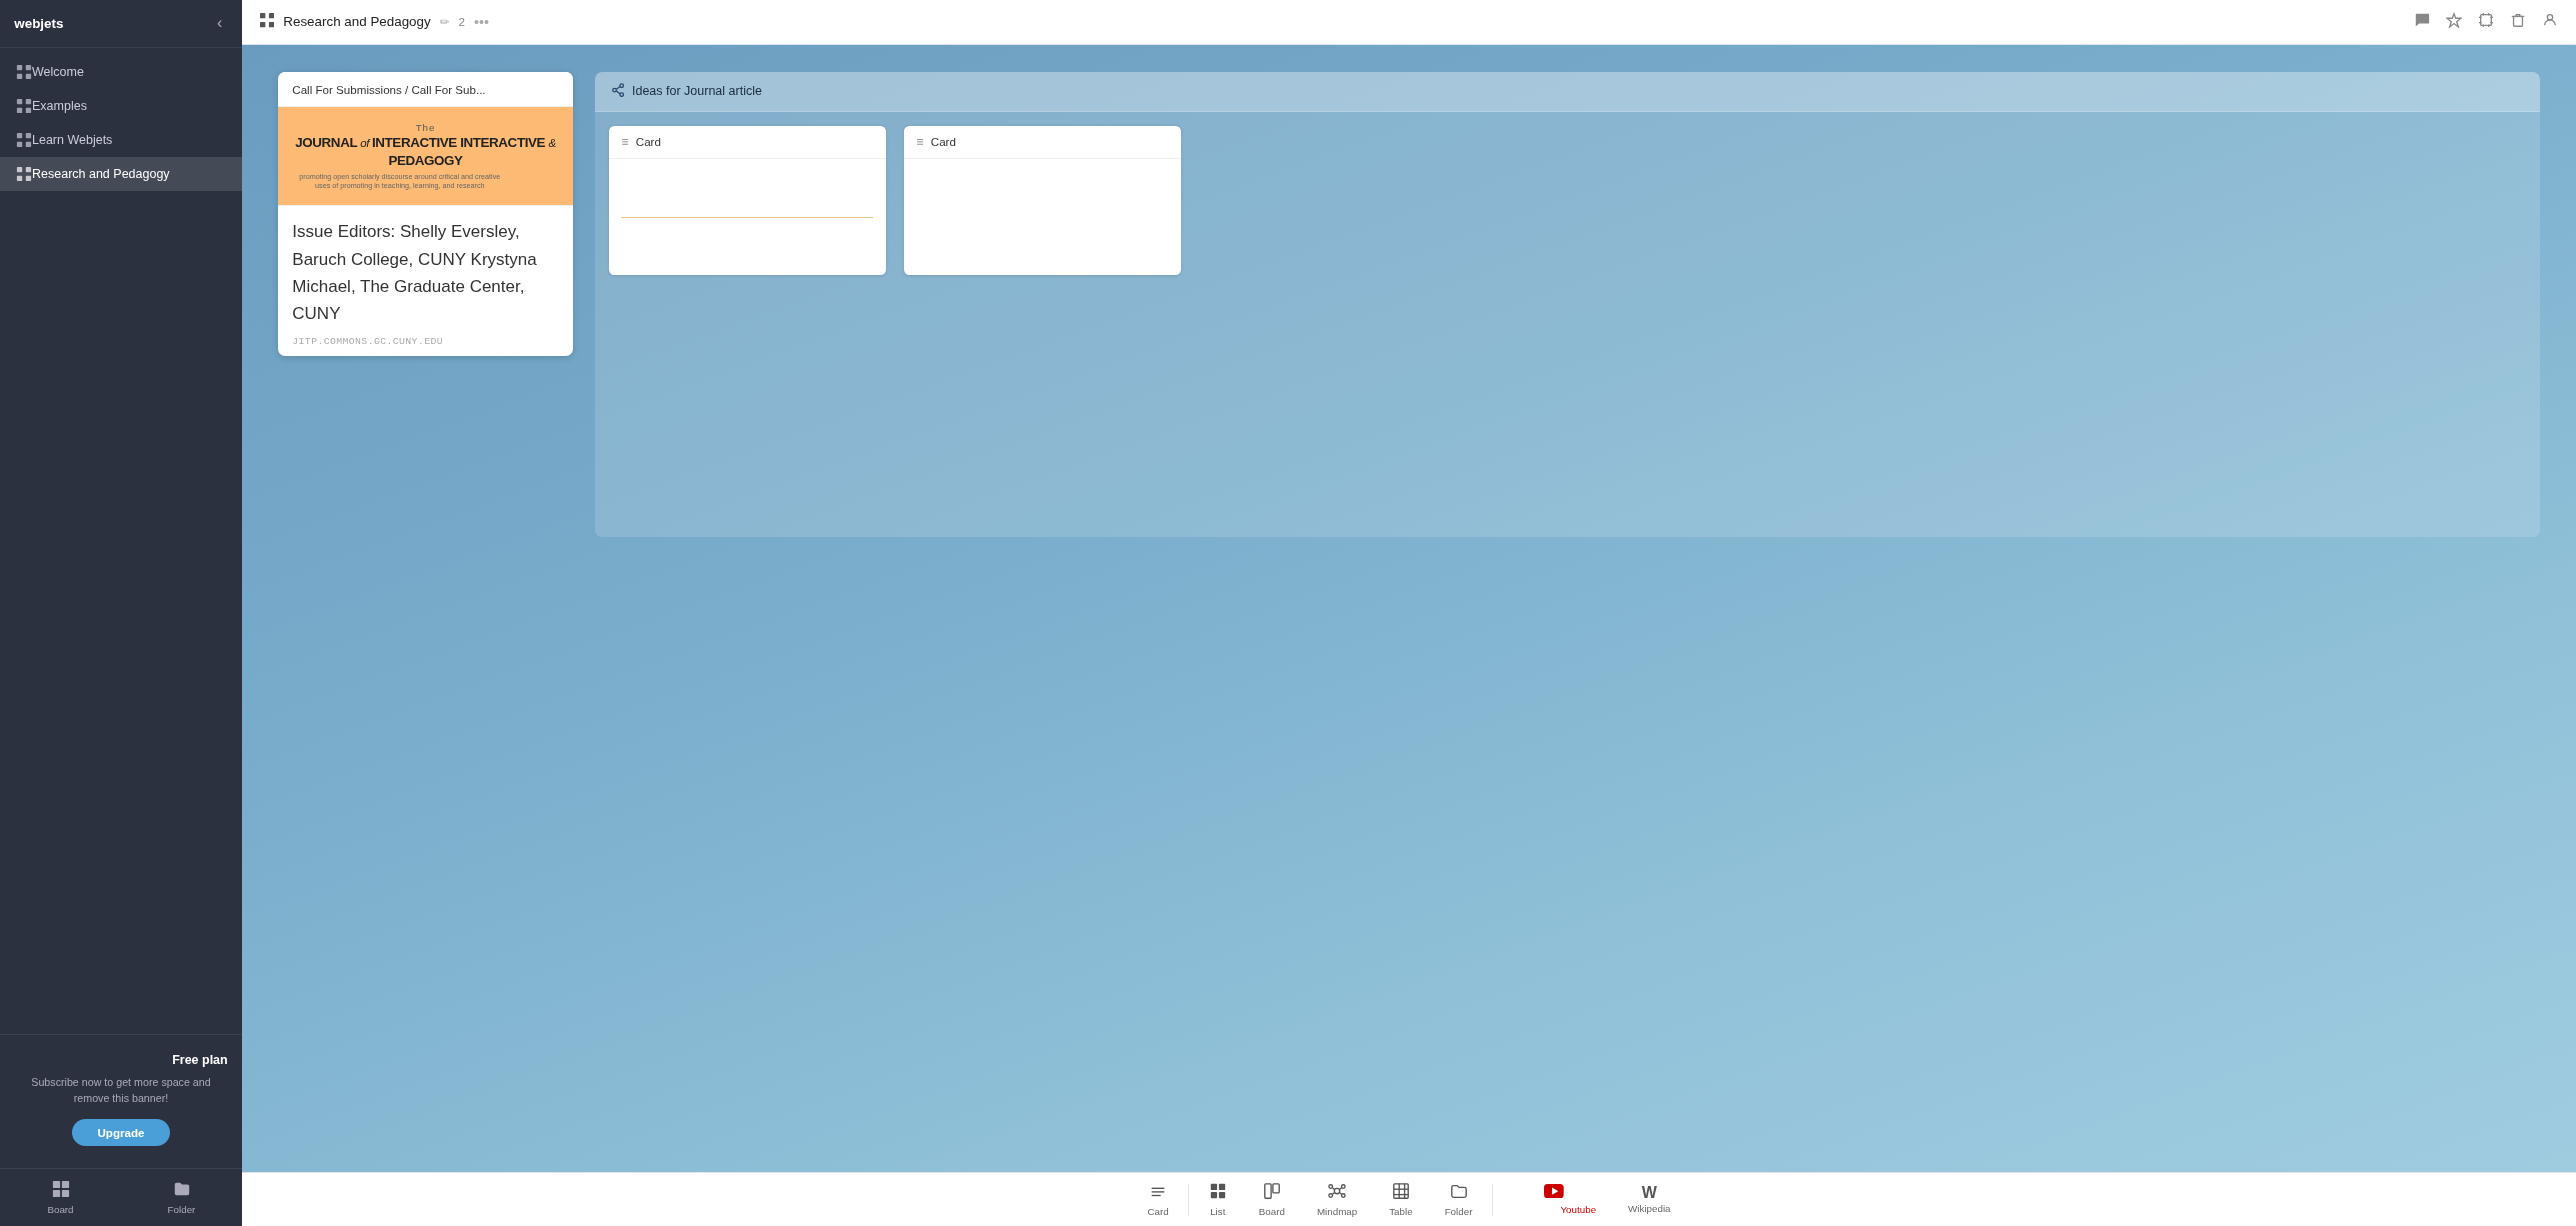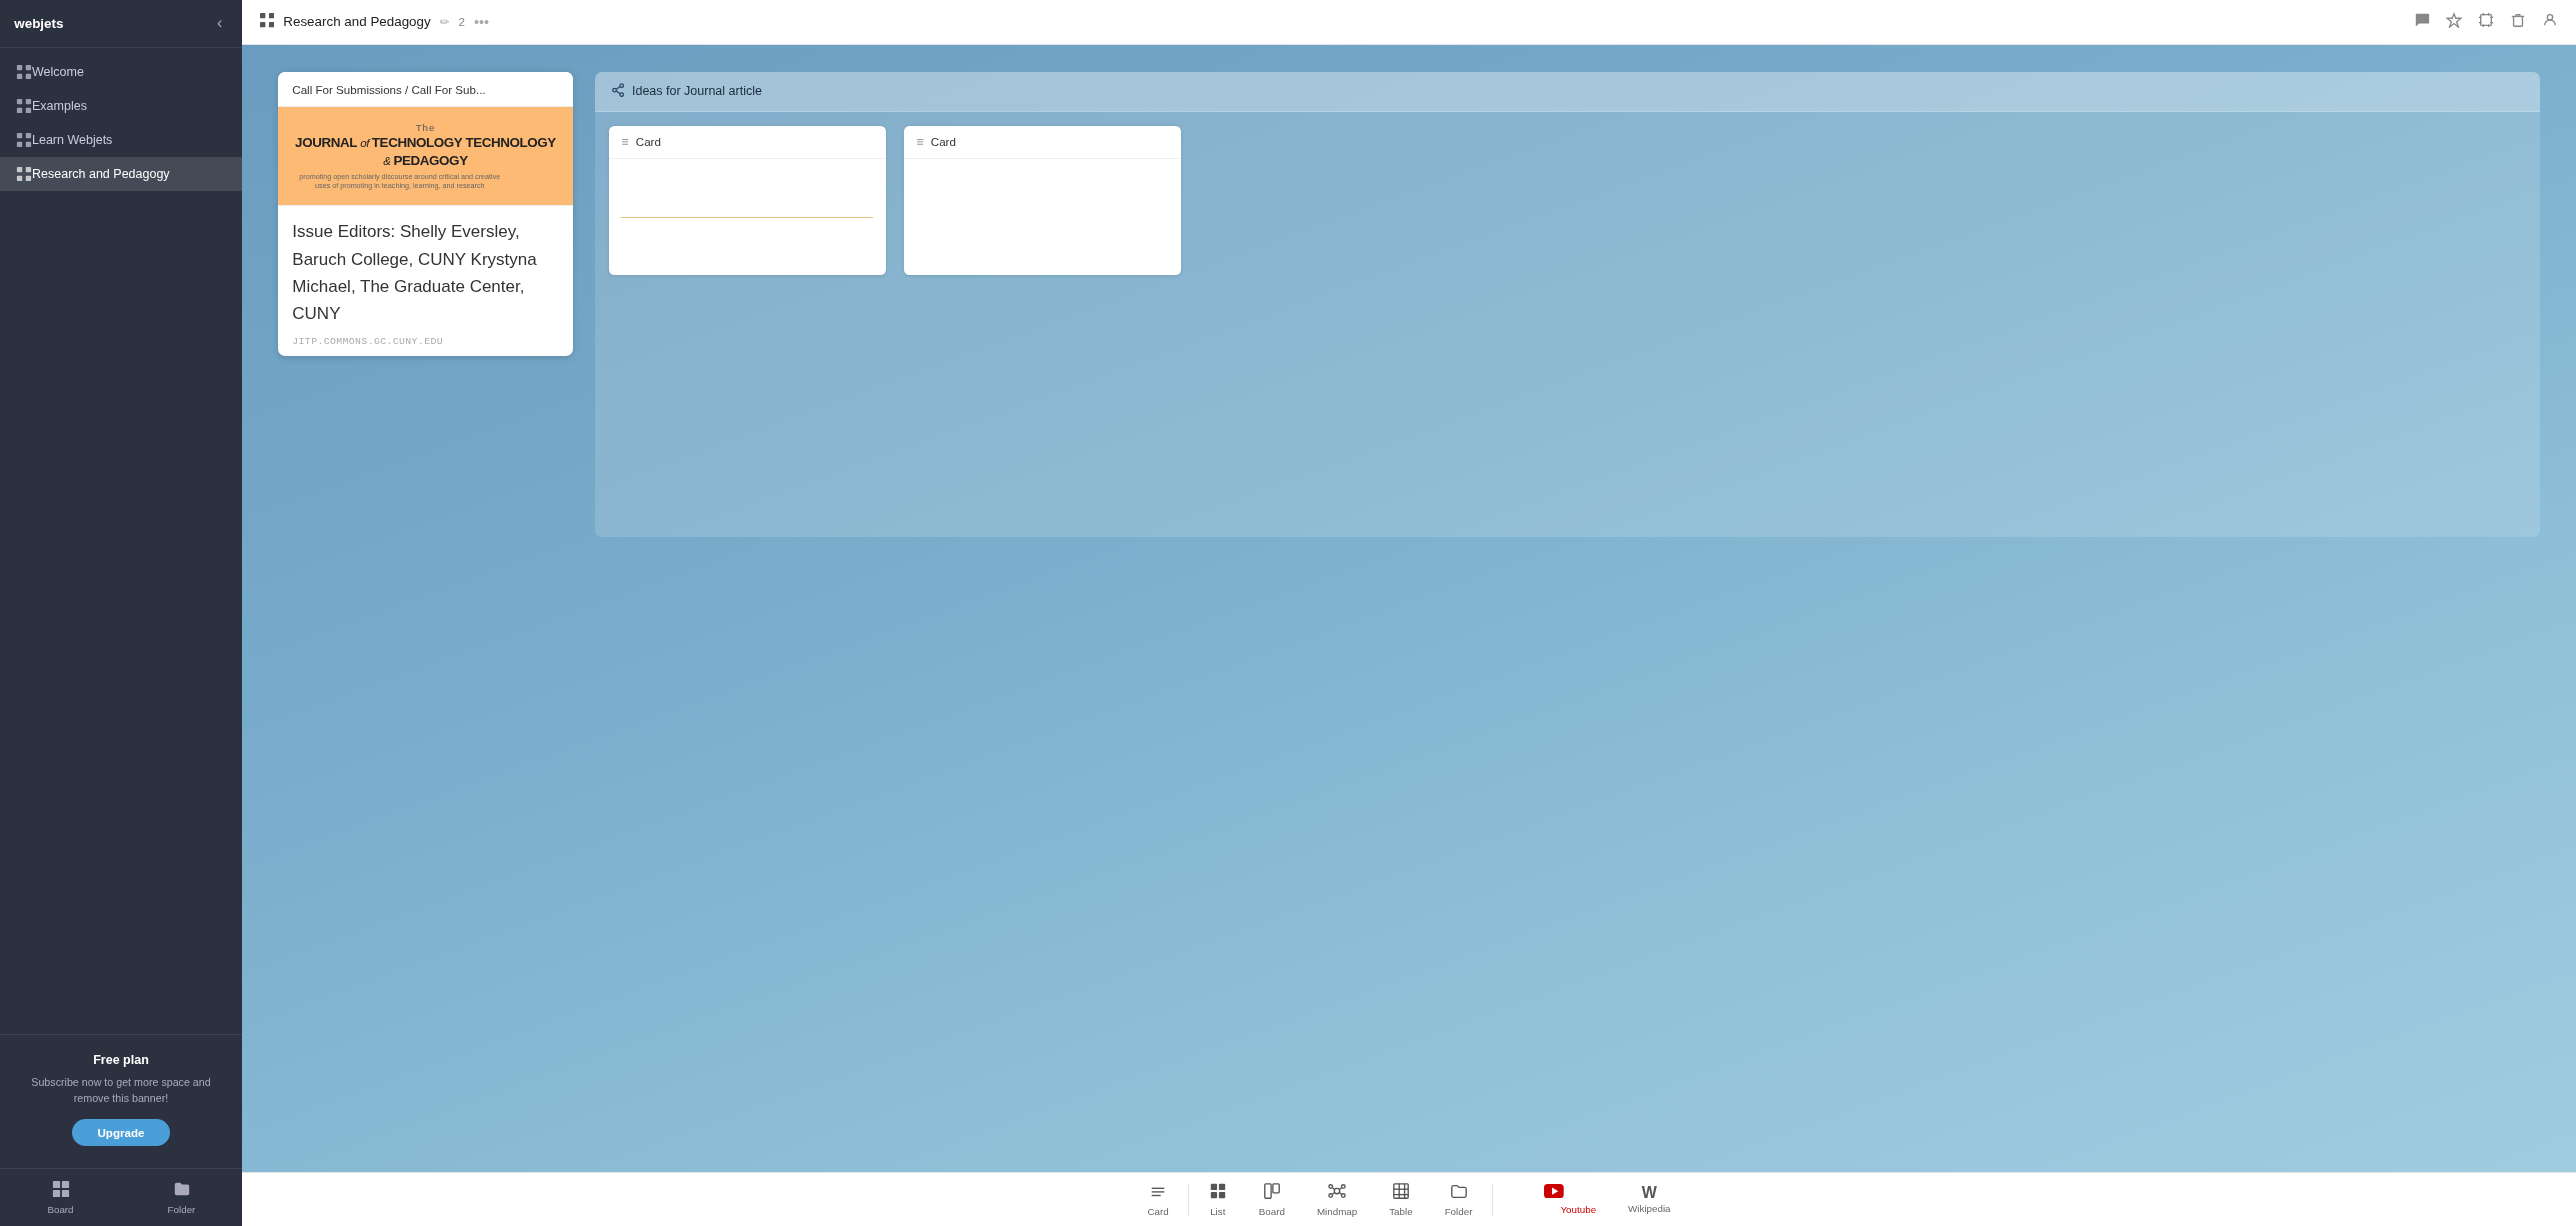--- a/index.html
+++ b/index.html
@@ -58,20 +58,21 @@
     .sidebar-footer {
       padding: 18px 14.3px 21.5px;
       border-top: 0.9px solid rgba(255,255,255,0.08);
       text-align: center;
     }
     .sidebar-footer-title {
       font-weight: 700;
       font-size: 12.5px;
       color: #fff;
       margin-bottom: 7.2px;
+      text-align: right;
     }
     .sidebar-footer-text {
       font-size: 10.7px;
       color: #aab;
       line-height: 1.5;
       margin-bottom: 12.5px;
     }
     .upgrade-btn {
       background: #4a9fd8;
       color: #fff;
@@ -482,21 +483,21 @@
 
   <div class="canvas">
     <div class="canvas-content">
 
       <div class="link-card">
         <div class="link-card-header">Call For Submissions / Call For Sub...</div>
         <div class="link-card-image">
           <div class="journal-logo-text">
             <div class="the">The</div>
             <div style="font-size:13.4px; font-weight:900; color:#222; letter-spacing:-0.4px;">
-              <span>JOURNAL </span><em style="font-style:italic;font-weight:400;font-size:11.6px;">of </em><span>TECHNOLOGY TECHNOLOGY </span><em style="font-style:italic;font-weight:400;font-size:11.6px;">&amp; </em><span>PEDAGOGY</span>
+              <span>JOURNAL </span><em style="font-style:italic;font-weight:400;font-size:11.6px;">of </em><span>INTERACTIVE INTERACTIVE </span><em style="font-style:italic;font-weight:400;font-size:11.6px;">&amp; </em><span>PEDAGOGY</span>
             </div>
             <div class="subtitle">promoting open scholarly discourse around critical and creative uses of promoting in teaching, learning, and research</div>
           </div>
         </div>
         <div class="link-card-body">
           <div class="link-card-desc">Issue Editors: Shelly Eversley, Baruch College, CUNY Krystyna Michael, The Graduate Center, CUNY</div>
           <div class="link-card-url">JITP.COMMONS.GC.CUNY.EDU</div>
         </div>
       </div>
 

